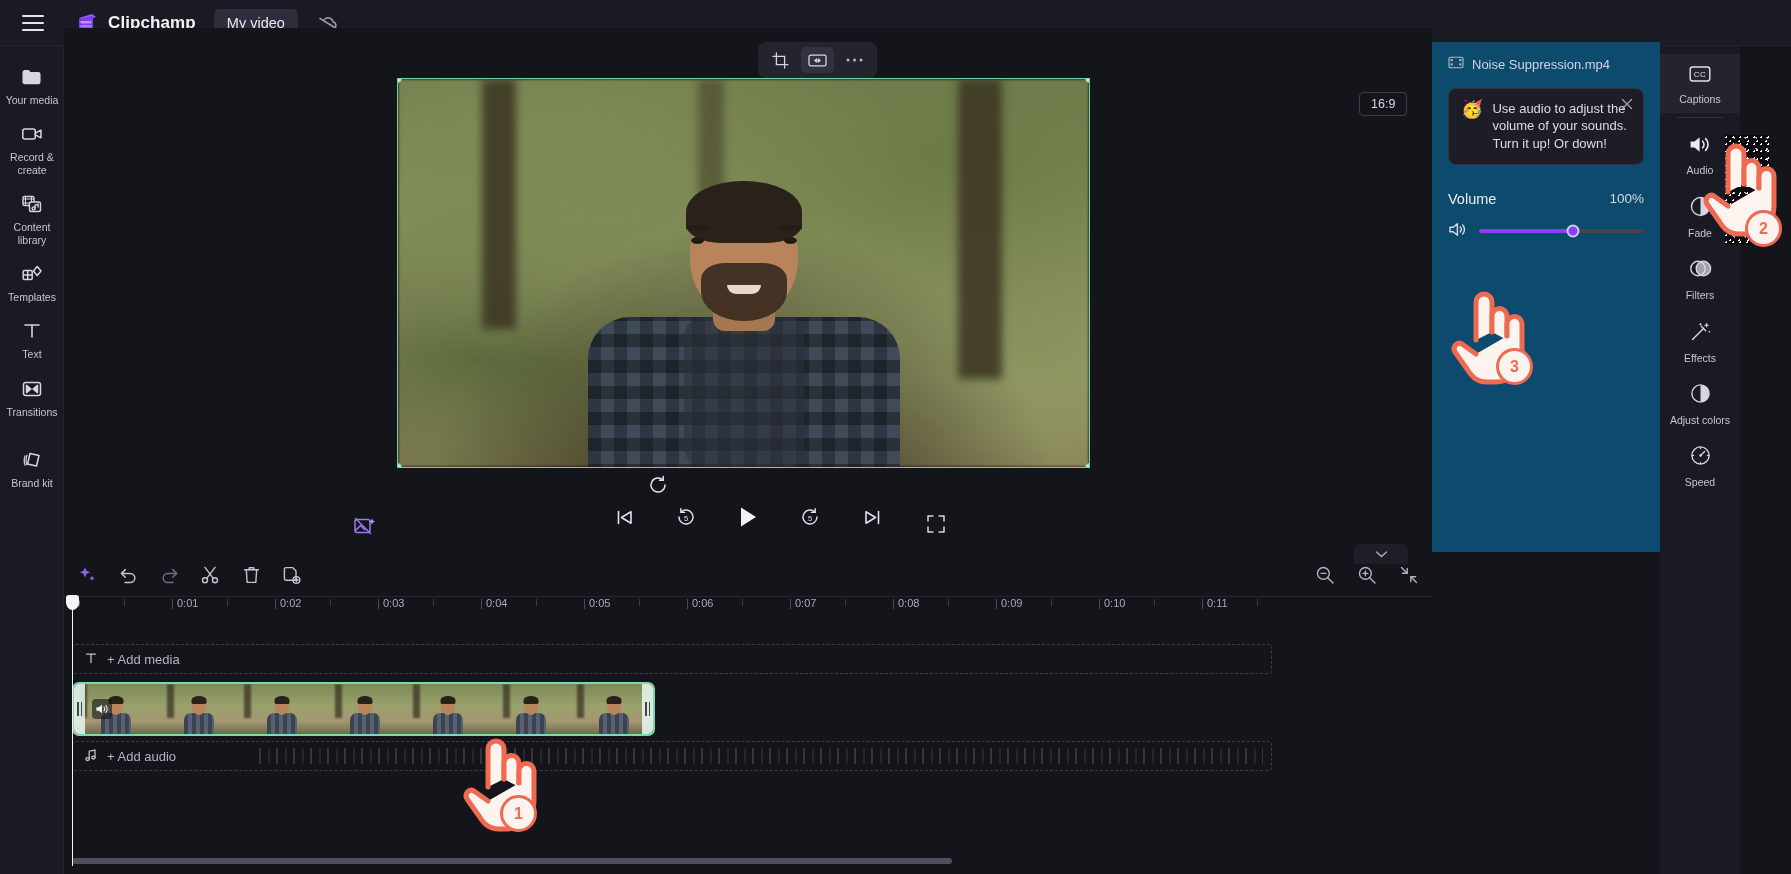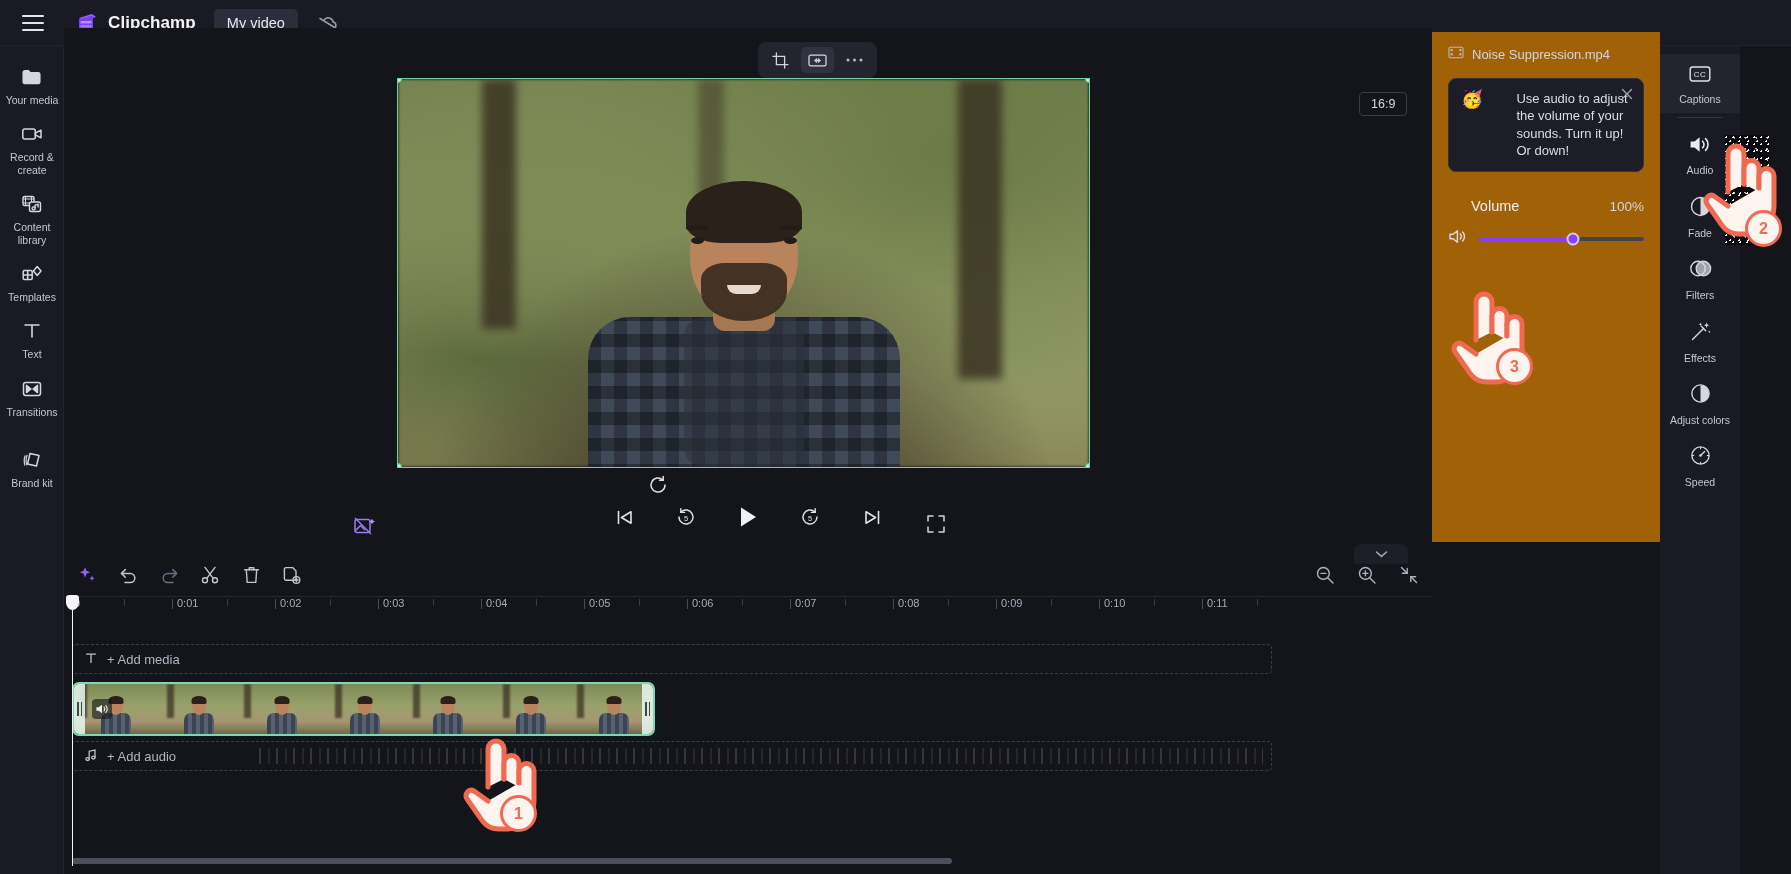--- a/index.html
+++ b/index.html
@@ -122,35 +122,35 @@
   .replay-btn { position: absolute; left: 583px; top: 2px; width: 22px; height: 22px; cursor: pointer; }
   .pc-row { position: absolute; top: 32px; left: 0; width: 1368px; display: flex;
             align-items: center; justify-content: center; gap: 36px; }
   .pc-btn { width: 26px; height: 26px; display: flex; align-items: center;
             justify-content: center; cursor: pointer; }
   .ai-bg-btn { position: absolute; left: 288px; top: 42px; width: 26px; height: 26px; cursor: pointer; }
   .fullscreen-btn { position: absolute; left: 862px; top: 42px; width: 22px; height: 22px; cursor: pointer; }
 
   
   .proppanel {
-    position: absolute; top: 32px; left: 1432px; width: 228px; height: 510px;
-    background: #a16207; padding: 14px 16px 0;
+    position: absolute; top: 42px; left: 1432px; width: 228px; height: 510px;
+    background: #0c4a6e; padding: 14px 16px 0;
   }
   .pp-title { display: flex; align-items: center; gap: 8px; font-size: 13px; color: #d3d3de; }
   .tip-card {
     margin-top: 16px; border: 1px solid #31313f; border-radius: 8px;
     padding: 11px 12px 12px; position: relative; background: #1d1d27;
     display: flex; gap: 9px;
   }
   .tip-emoji { font-size: 18px; line-height: 1; }
-  .tip-text { font-size: 13px; line-height: 1.33; color: #dcdce6; max-width: 140px; margin-left: 24px; }
+  .tip-text { font-size: 13px; line-height: 1.33; color: #dcdce6; max-width: 140px; }
   .tip-close { position: absolute; right: 9px; top: 8px; width: 14px; height: 14px;
                cursor: pointer; opacity: .8; }
   .vol-row { margin-top: 26px; display: flex; align-items: center; justify-content: space-between; }
-  .vol-label { font-size: 14.5px; color: #ececf3; margin-left: 23px; }
+  .vol-label { font-size: 14.5px; color: #ececf3; }
   .vol-value { font-size: 13.5px; color: #d6d6e0; }
   .slider-row { margin-top: 14px; display: flex; align-items: center; gap: 12px; }
   .slider-track { position: relative; flex: 1; height: 4px; background: #44444f; border-radius: 2px; }
   .slider-fill { position: absolute; left: 0; top: 0; height: 4px; width: 57%;
                  background: #8b3dff; border-radius: 2px; }
   .slider-knob { position: absolute; left: 57%; top: 50%; transform: translate(-50%,-50%);
                  width: 13px; height: 13px; border-radius: 50%; background: #8b3dff;
                  border: 2px solid #cfcfe0; cursor: pointer; }
   .detach-btn {
     margin-top: 24px; height: 36px; border: 1px solid #3a3a48; border-radius: 6px;

